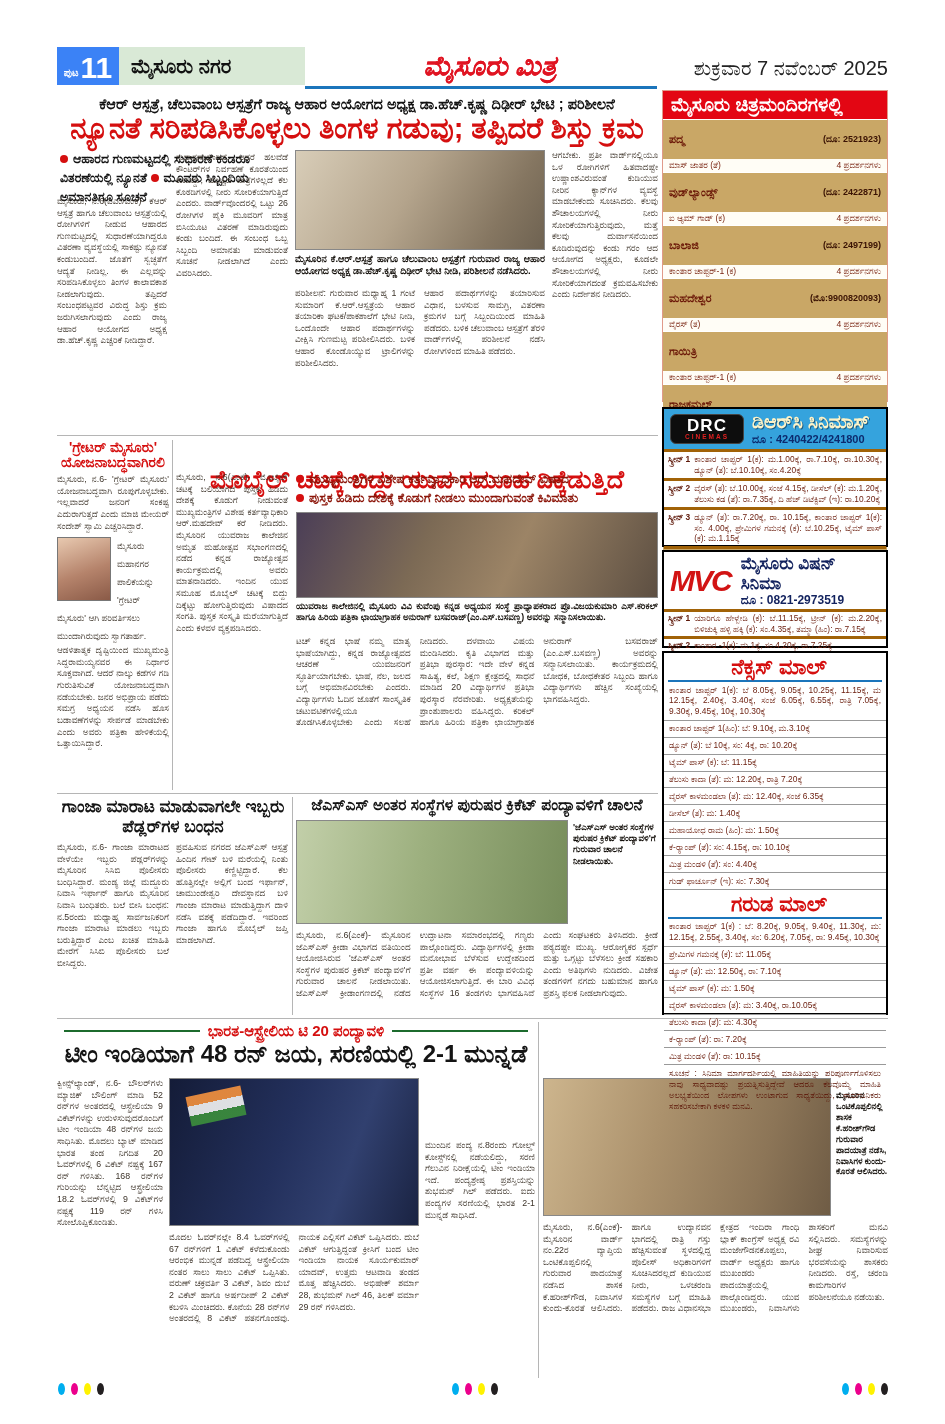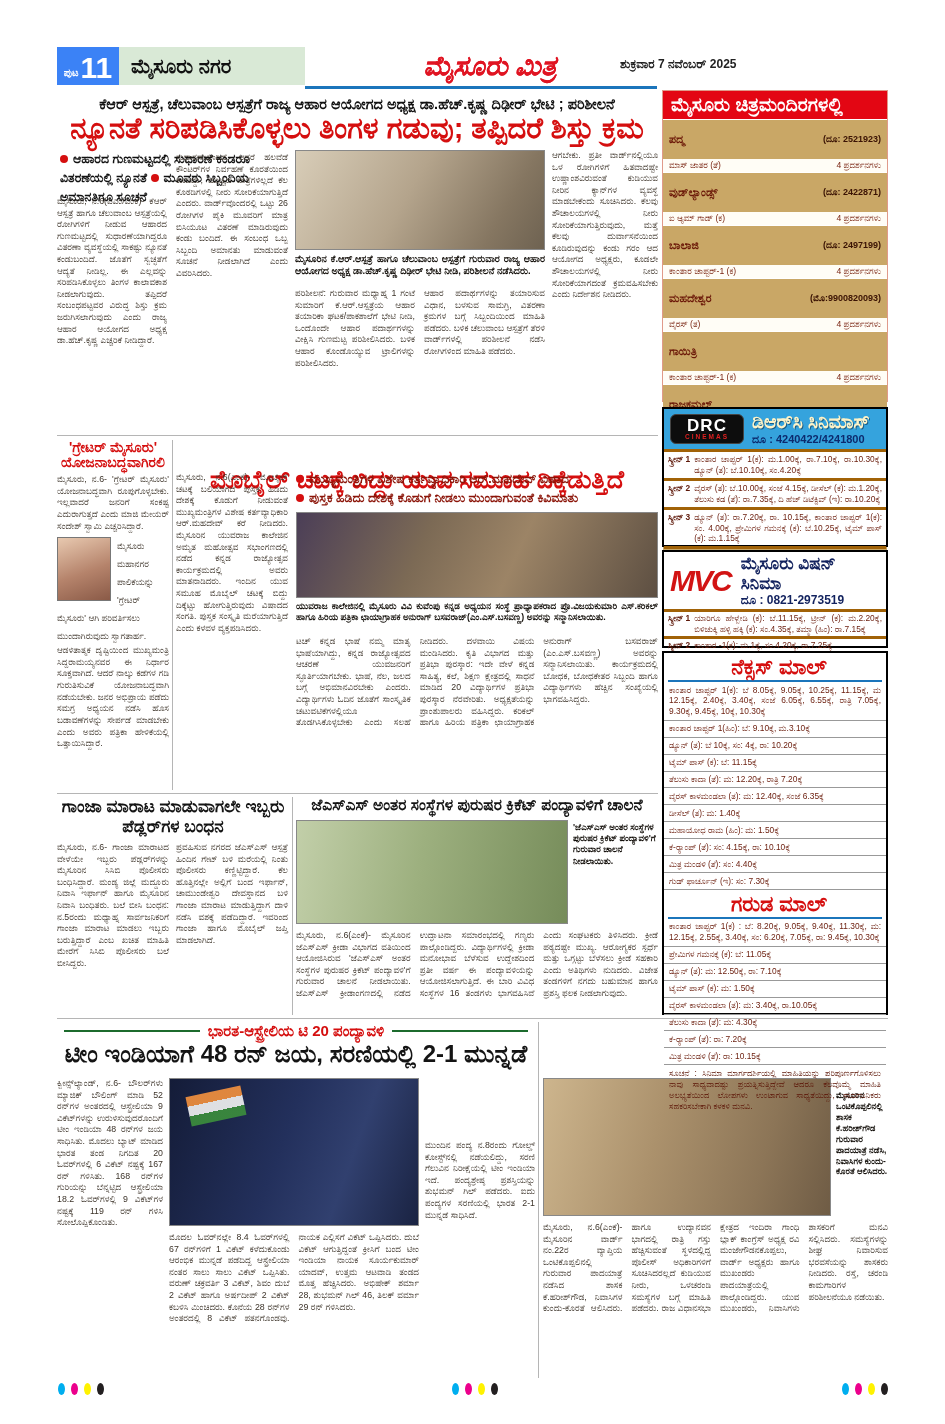--- a/index.html
+++ b/index.html
@@ -5,21 +5,21 @@
   html,body{margin:0;padding:0;background:#ffffff;}
   body{font-family:"Liberation Sans","DejaVu Sans",sans-serif;color:#222;}
   .page{position:relative;width:945px;height:1424px;background:#fff;overflow:hidden;}
   .abs{position:absolute;box-sizing:border-box;}
   
   .pagenum{background:#3b82f6;color:#fff;display:flex;align-items:flex-end;justify-content:center;gap:2px;}
   .pagenum .lbl{font-size:10px;font-weight:bold;padding-bottom:6px;}
   .pagenum .num{font-size:30px;font-weight:bold;line-height:1;padding-bottom:2px;}
   .sectionstrip{background:#d9e9d6;color:#111;font-weight:bold;font-size:20px;display:flex;align-items:center;padding-left:12px;}
   .masthead{color:#e01422;font-weight:bold;font-size:27px;font-style:italic;text-shadow:0 0 .5px #e01422;}
-  .dateline{font-size:12px;font-weight:bold;color:#222;}
+  .dateline{font-size:20px;font-weight:normal;color:#222;text-align:right;}
   .bluerule{background:#1b75bb;height:3px;}
   
   .kicker{font-size:14.5px;font-weight:bold;color:#111;text-align:center;}
   .headline-red{color:#d50f0f;font-weight:bold;text-align:center;line-height:1.08;}
   .lead-headline{font-size:29px;}
   .bullets{font-size:12.5px;font-weight:bold;color:#111;line-height:1.5;}
   .dot{display:inline-block;width:8px;height:8px;border-radius:50%;background:#d50f0f;margin-right:5px;}
   .body-txt{font-size:8.8px;line-height:1.32;color:#3c3329;text-align:justify;}
   .cols2{column-count:2;column-gap:9px;}
   .cols3{column-count:3;column-gap:9px;}

